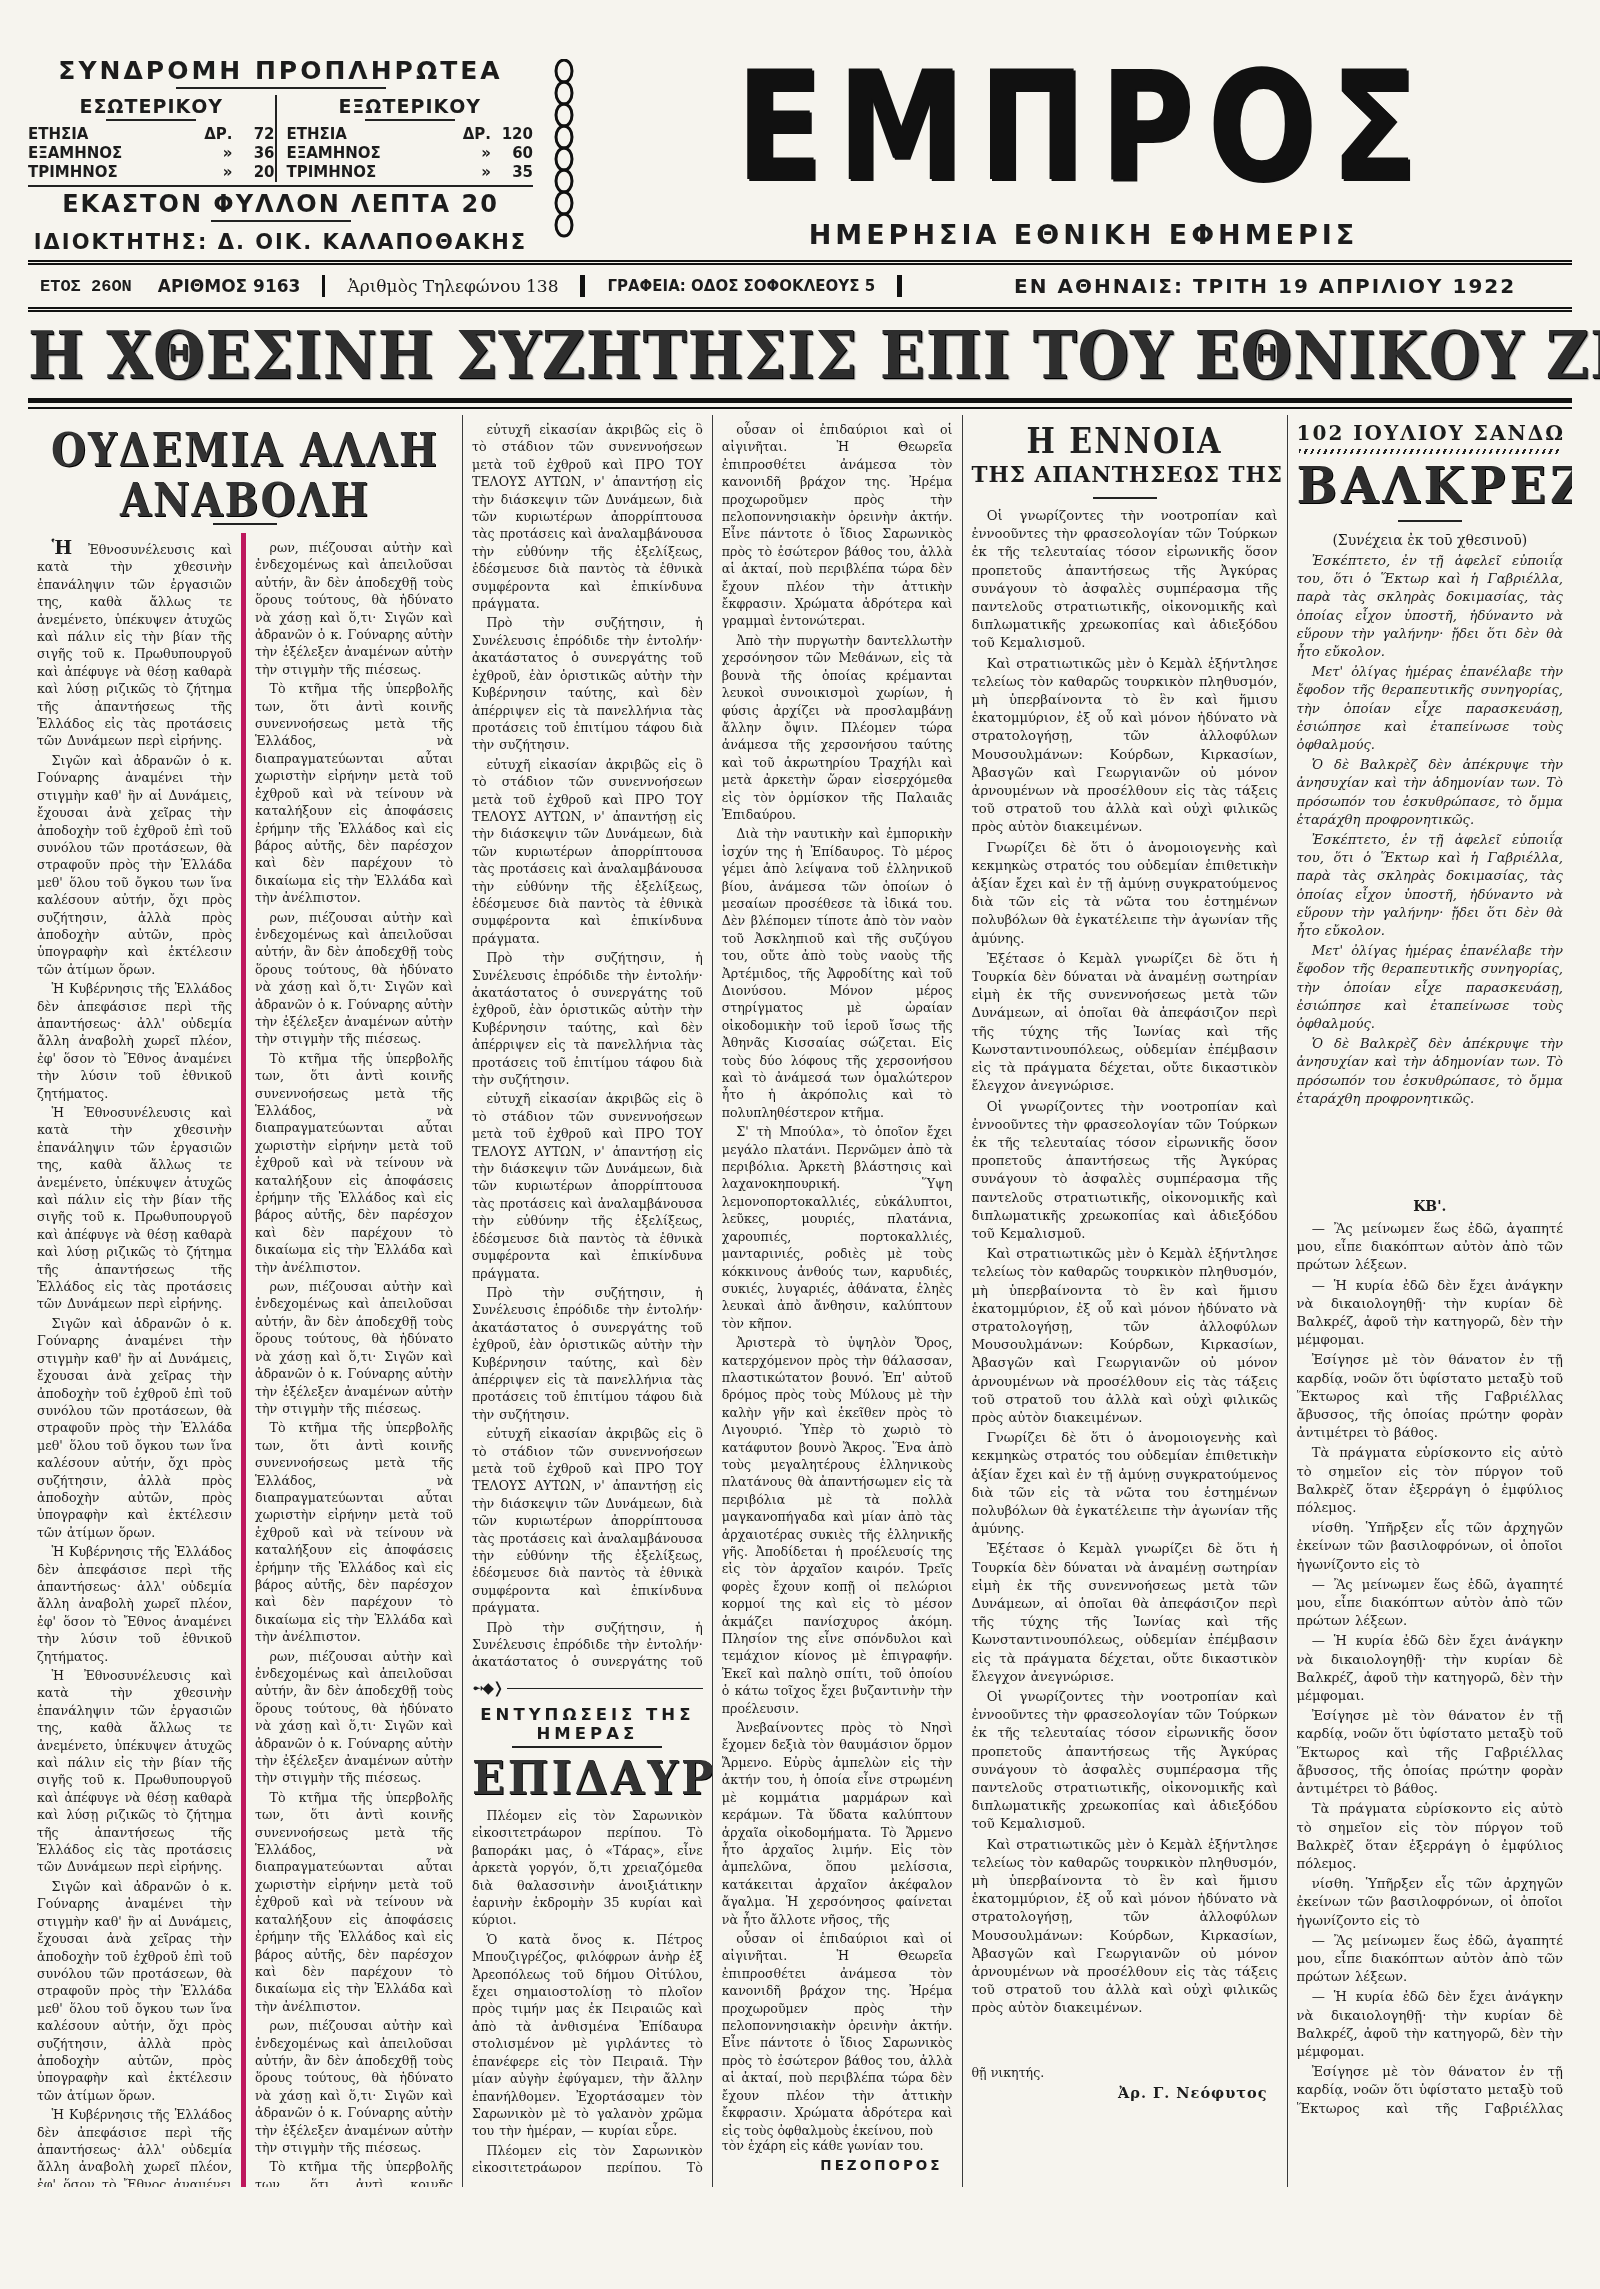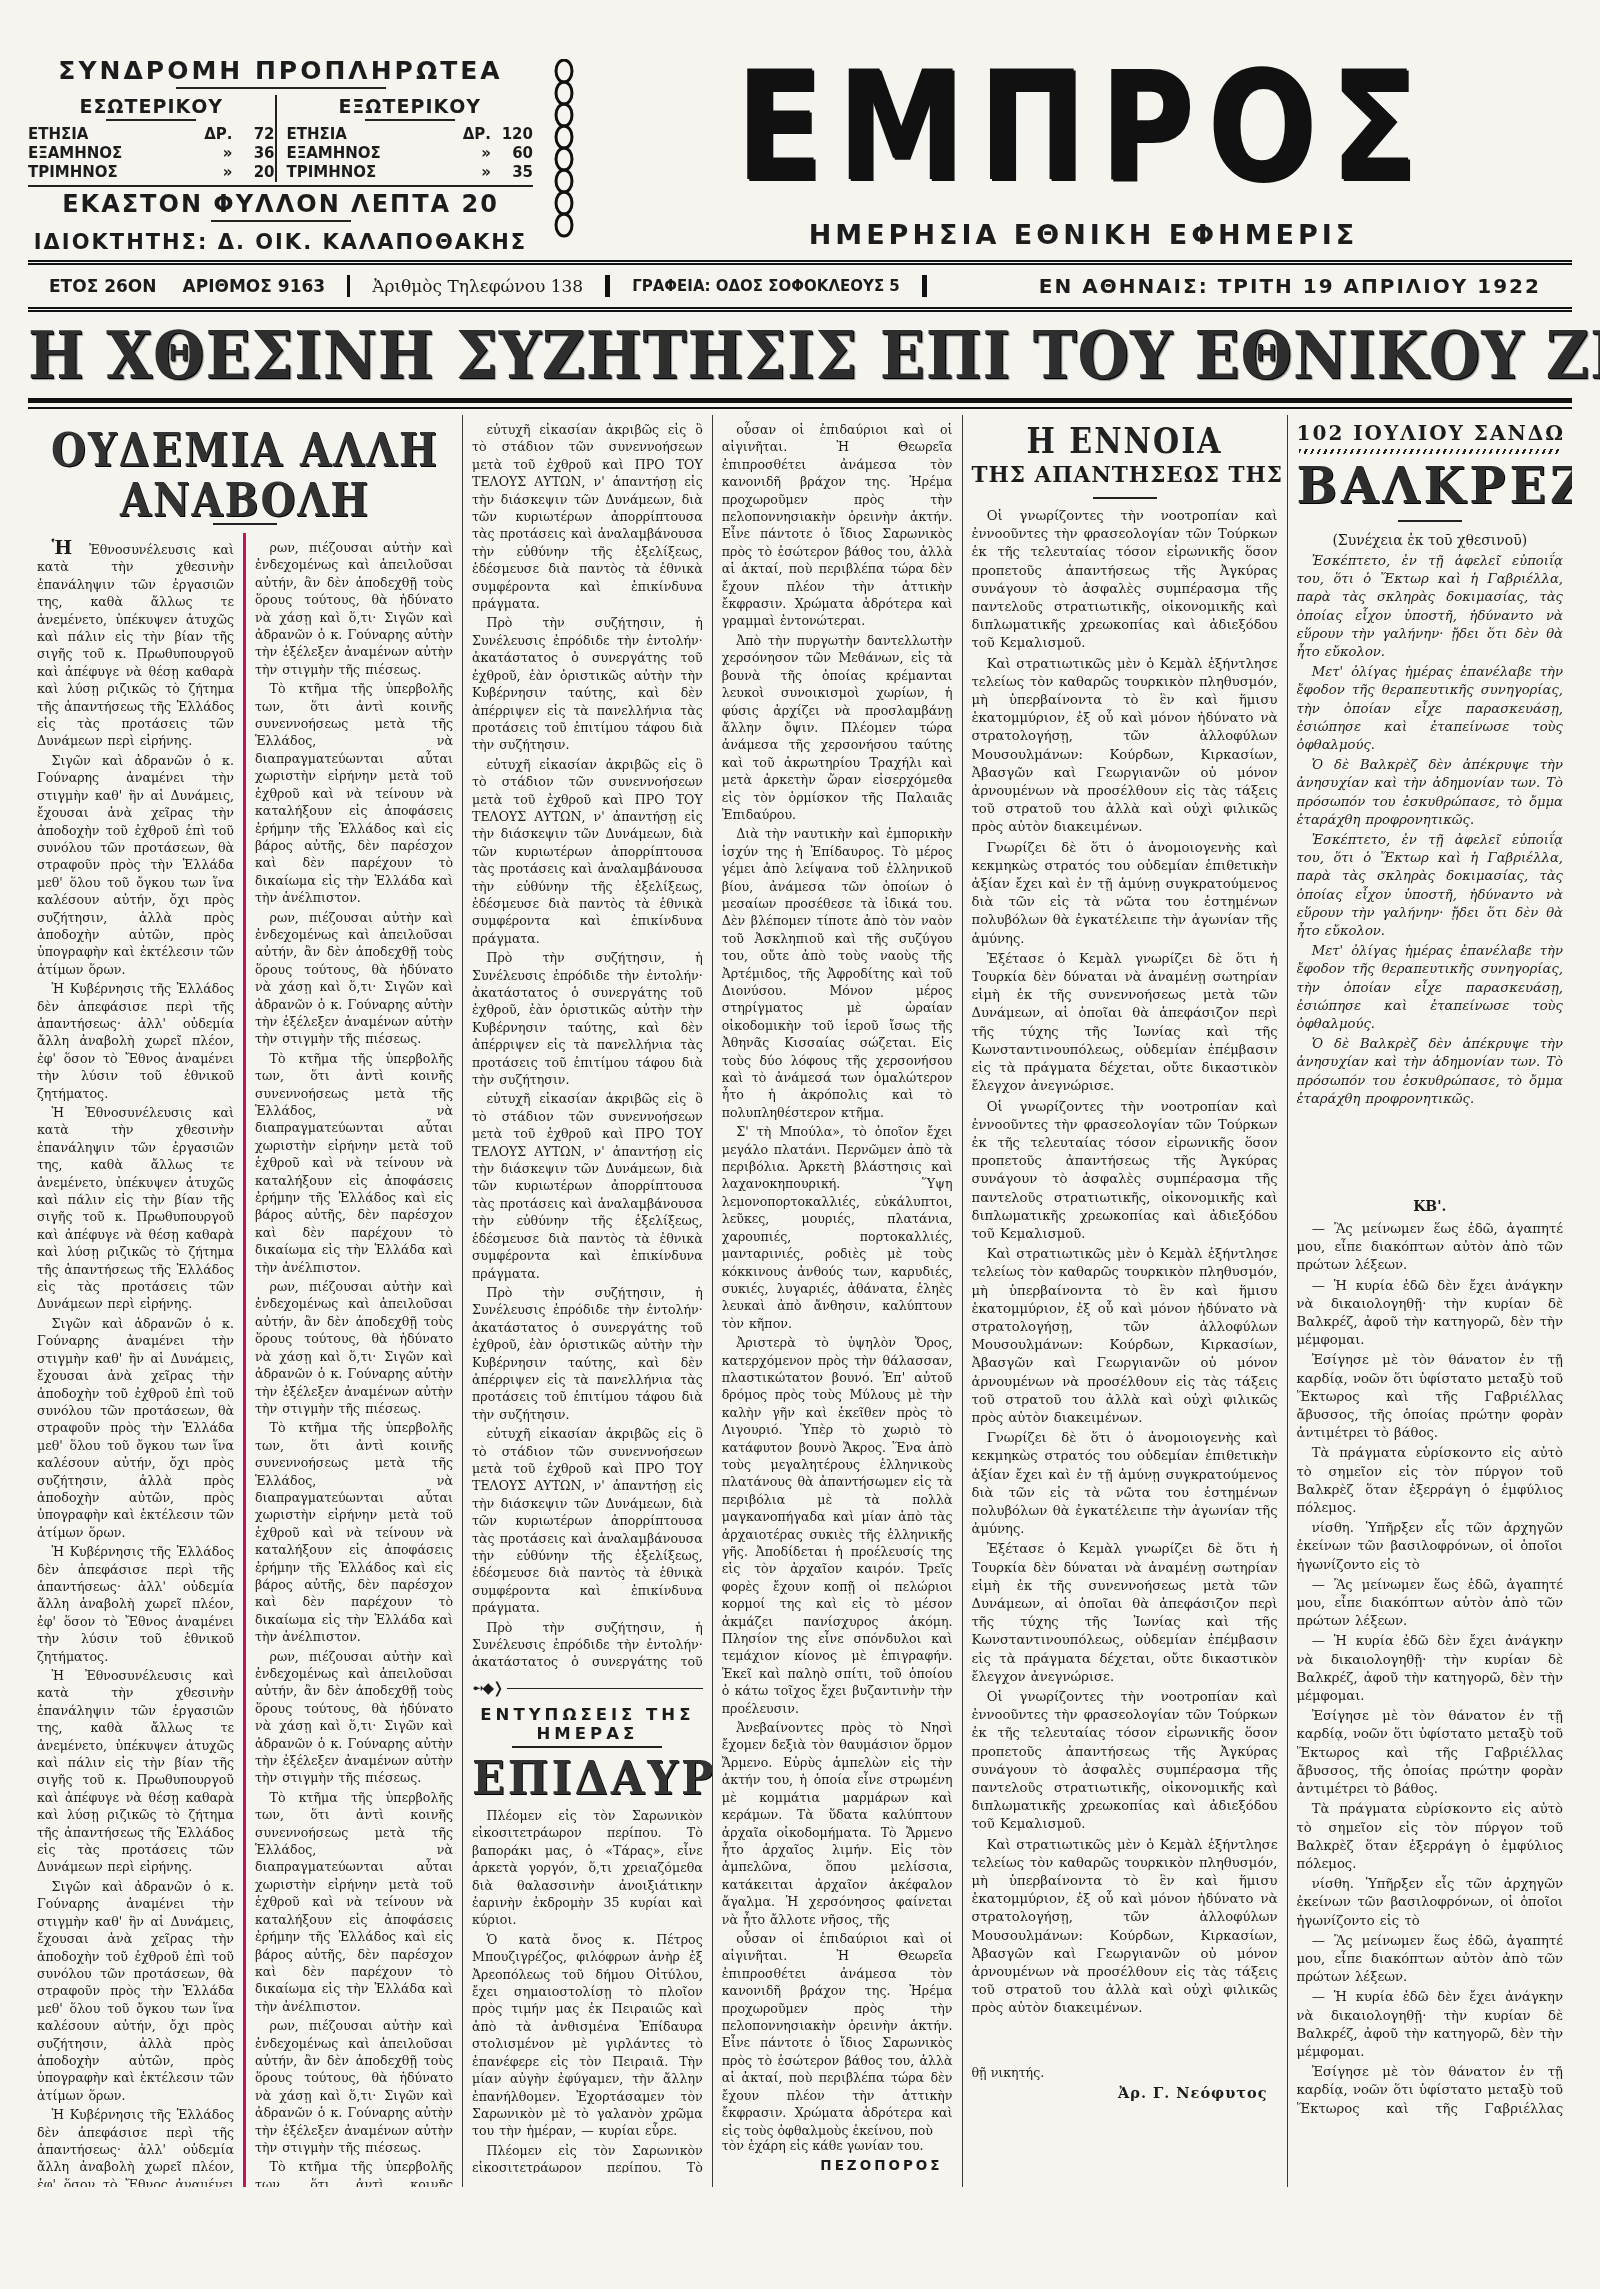--- a/index.html
+++ b/index.html
@@ -33,21 +33,21 @@
     color:#111;text-shadow:2px 2px 0 #111;
   }
   .paper-subtitle{font-family:"DejaVu Sans",sans-serif;font-weight:bold;font-size:27px;letter-spacing:4px;margin-top:43px;}
   
   .dateline{
     margin-top:8px;border-top:5px double #111;border-bottom:5px double #111;
     display:flex;align-items:center;height:42px;font-size:17px;
     font-family:"DejaVu Sans",sans-serif;
   }
   .dateline .seg{white-space:nowrap;}
-  .dl-year{font-weight:bold;margin-left:21px;}
+  .dl-year{font-weight:bold;margin-left:12px;font-family:Liberation Mono, monospace;}
   .dl-issue{font-weight:bold;margin-left:26px;}
   .dl-sep{width:5px;height:22px;background:#111;margin:0 22px;}
   .dl-sep.thin{width:3px;}
   .dl-phone{font-family:"DejaVu Serif",serif;}
   .dl-offices{font-weight:bold;font-size:15px;}
   .dl-place{font-weight:bold;font-size:20px;letter-spacing:2px;margin-left:90px;}
   
   .banner{
     text-align:center;margin-top:10px;
     font-family:"DejaVu Serif",serif;font-weight:bold;font-size:59px;line-height:62px;
@@ -70,21 +70,21 @@
   .col-f .para{font-size:13.2px;line-height:18.2px;}
   .ed-wrap{width:434px;flex:0 0 auto;display:flex;flex-direction:column;border-right:1px solid #3a3a3a;}
   .ed-head{
     text-align:center;font-weight:bold;font-size:40px;line-height:44px;letter-spacing:2px;
     color:#333;text-shadow:1px 1px 0 #000;padding:8px 0 2px 0;
     transform:scaleY(1.15);transform-origin:top center;font-family:"DejaVu Serif",serif;
   }
   .head-underline{width:64px;border-top:2px solid #222;margin:10px auto 8px auto;}
   .ed-cols{display:flex;flex:1;overflow:hidden;}
   .ed-cols .col{height:100%;}
-  .col-a{border-right:3px solid #be185d;}
+  .col-a{border-right:5px solid #be185d;}
   
   .c-top{height:1252px;overflow:hidden;}
   .ornament{display:flex;align-items:center;height:22px;margin:4px 0 2px 0;}
   .ornament .glyphs{font-size:15px;letter-spacing:-2px;}
   .ornament .line{flex:1;border-top:1px solid #222;margin-left:4px;}
   .kicker{
     text-align:center;font-family:"DejaVu Sans",sans-serif;font-weight:bold;
     font-size:16.5px;letter-spacing:4px;margin-top:6px;
   }
   .kicker-rule{width:150px;border-top:2px solid #222;margin:3px auto;}

